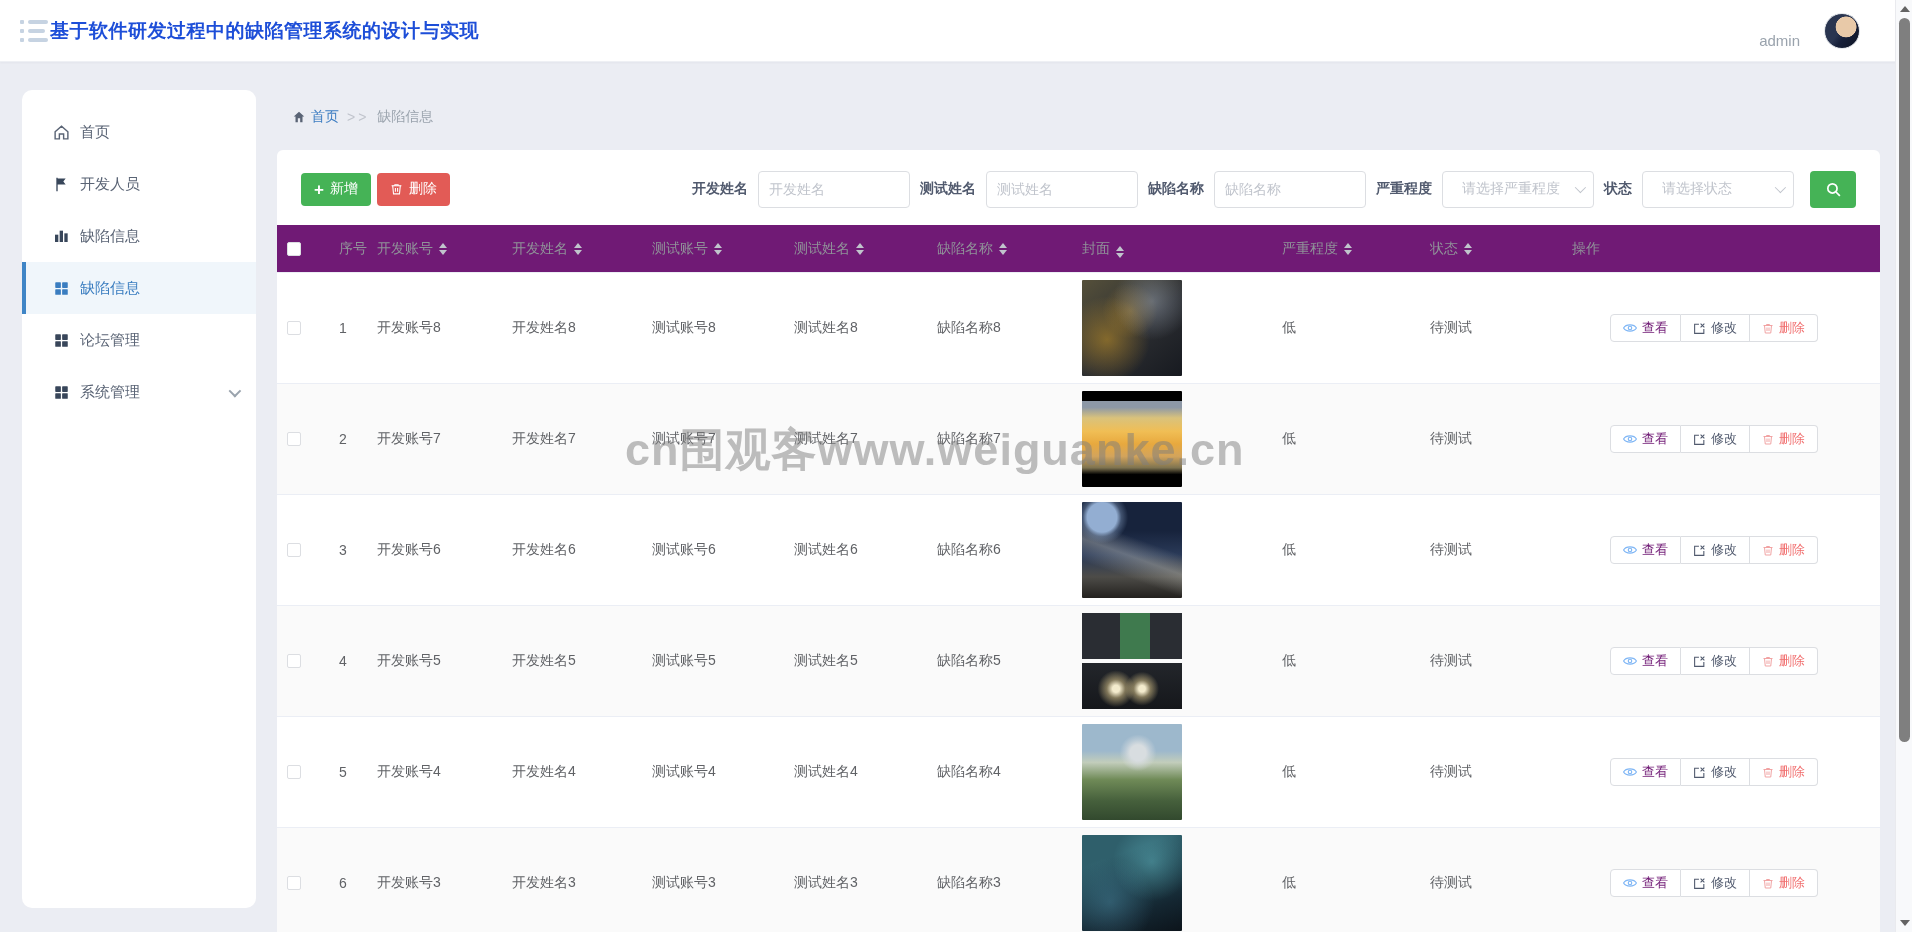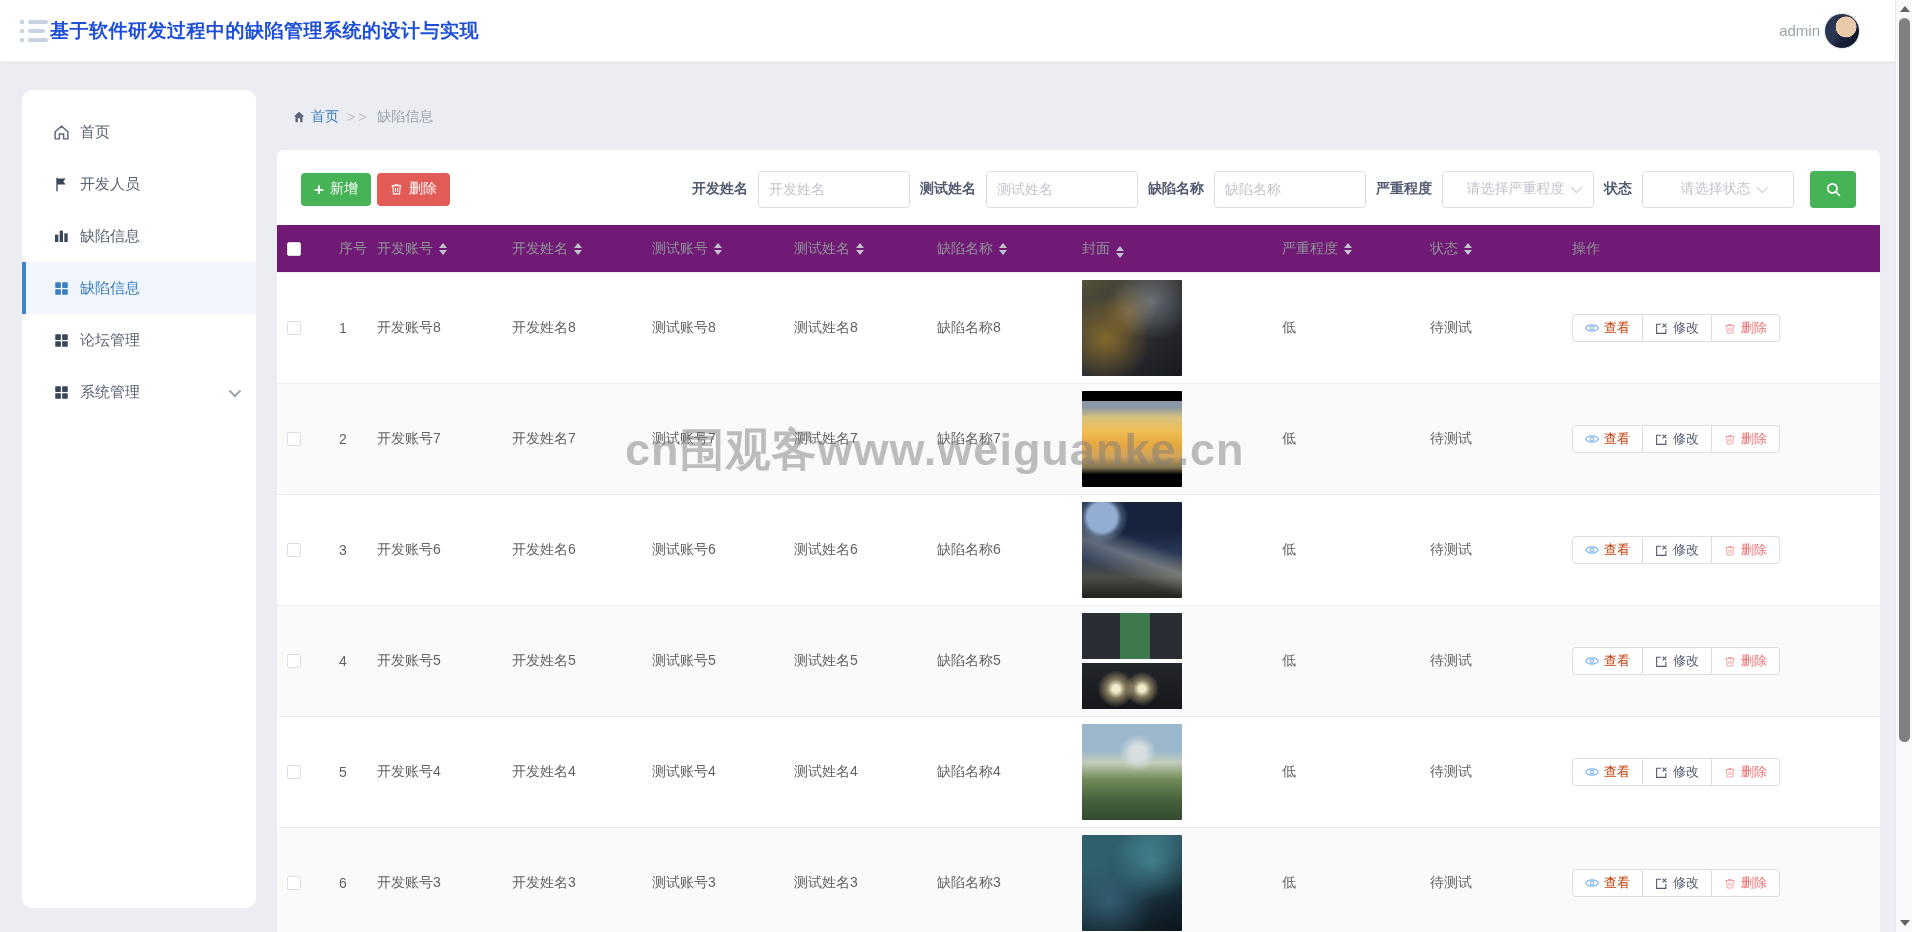--- a/index.html
+++ b/index.html
@@ -7,21 +7,21 @@
   body { font-family:"Liberation Sans","DejaVu Sans",sans-serif; background:#ebedf3; position:relative; font-size:14px; color:#606266; }
 
   
   .app-header { position:absolute; left:0; top:0; width:1912px; height:62px; background:#fff; border-bottom:1px solid #eef0f4; box-shadow:0 1px 2px rgba(0,21,41,.04); display:flex; align-items:center; z-index:5; }
   .hamburger { margin-left:20px; width:28px; height:22px; display:flex; flex-direction:column; justify-content:space-between; cursor:pointer; }
   .hamburger .hline { display:flex; align-items:center; gap:4px; }
   .hamburger .hdot { width:4px; height:4px; background:#c6d3e2; border-radius:1px; }
   .hamburger .hbar { height:4px; background:#c6d3e2; border-radius:2px; }
   .hbar.b1{width:20px;} .hbar.b2{width:17px;} .hbar.b3{width:20px;}
   .app-title { margin-left:2px; font-size:19px; font-weight:700; color:#1d4ed8; letter-spacing:.5px; }
-  .header-right { margin-left:auto; margin-right:52px; display:flex; align-items:center; gap:4px; }
+  .header-right { margin-left:auto; margin-right:52px; display:flex; align-items:flex-end; gap:24px; }
   .username { color:#9aa3ad; font-size:15px; }
   .avatar { width:36px; height:36px; border-radius:50%; overflow:hidden; background:radial-gradient(circle at 62% 38%, #e8c9a8 0 34%, transparent 36%), linear-gradient(125deg,#2a3550 0 45%, #17203a 60%, #0d1322 100%); border:1px solid #e3e6ea; cursor:pointer; }
 
   
   .scrollbar { position:absolute; right:0; top:0; width:17px; height:932px; background:#f8f9fb; border-left:1px solid #e9eaee; z-index:9; }
   .sb-arrow { position:absolute; left:4px; width:0; height:0; border-left:5px solid transparent; border-right:5px solid transparent; }
   .sb-up { top:6px; border-bottom:6px solid #636363; }
   .sb-down { bottom:6px; border-top:6px solid #636363; }
   .sb-thumb { position:absolute; left:3px; top:18px; width:11px; height:724px; background:#7f7f7f; border-radius:6px; cursor:pointer; }
 
@@ -45,21 +45,21 @@
   
   .toolbar { position:absolute; left:24px; right:24px; top:20px; height:38px; display:flex; align-items:center; }
   .btn { display:inline-flex; align-items:center; gap:6px; height:33px; padding:0 13px; border:none; border-radius:4px; color:#fff; font-size:14px; cursor:pointer; font-family:inherit; }
   .btn-add { background:#45b356; }
   .btn-del { background:#e25b56; margin-left:6px; }
   .plus-glyph { font-size:17px; font-weight:700; line-height:1; }
   .filters { margin-left:auto; display:flex; align-items:center; gap:10px; }
   .f-label { color:#515a6e; font-weight:700; font-size:14px; white-space:nowrap; }
   .f-input, .f-select { width:152px; height:37px; border:1px solid #dcdee2; border-radius:4px; padding:0 10px; font-size:14px; color:#606266; font-family:inherit; background:#fff; }
   .f-input::placeholder { color:#c0c4cc; }
-  .f-select { display:flex; align-items:center; justify-content:center; cursor:pointer;padding-left:19px; }
+  .f-select { display:flex; align-items:center; justify-content:space-between; cursor:pointer;padding-left:19px; }
   .f-select .sel-placeholder { color:#c0c4cc; white-space:nowrap; overflow:hidden; }
   .sel-chevron { width:8px; height:8px; border-right:1.6px solid #c0c4cc; border-bottom:1.6px solid #c0c4cc; transform:rotate(45deg) translateY(-2px); flex:none; margin-left:6px; }
   .btn-search { width:46px; height:37px; background:#45b356; border:none; border-radius:4px; display:flex; align-items:center; justify-content:center; cursor:pointer; margin-left:6px; }
 
   
   .table { position:absolute; left:0; top:75px; width:1603px; }
   .t-row { display:flex; align-items:center; border-bottom:1px solid #ebeef5; }
   .t-head { height:48px; background:#701a75; color:#909399; font-weight:400; }
   .t-body-row { height:111px; background:#fff; color:#606266; }
   .t-body-row.striped { background:#fafafa; }
@@ -87,21 +87,21 @@
   .cover-3 { background:radial-gradient(circle at 20% 16%, #93aed2 0 13%, rgba(147,174,210,.35) 17%, transparent 23%),linear-gradient(200deg, transparent 40%, rgba(195,195,188,.4) 55%, transparent 72%),linear-gradient(180deg,#17233c 0 30%,#2a3a58 55%,#4d4c48 78%,#23211e 100%); }
   .cover-4 { display:flex; flex-direction:column; justify-content:space-between; }
   .cover-4a { height:46px; background:linear-gradient(90deg,#2a2d33 0 38%,#3f7a4e 38% 68%,#2a2d33 68%),linear-gradient(180deg,#33373c,#222529); }
   .cover-4b { height:46px; background:radial-gradient(circle at 34% 56%, rgba(255,246,214,.95) 0 5%, rgba(255,230,160,.45) 13%, transparent 26%),radial-gradient(circle at 60% 56%, rgba(255,246,214,.95) 0 5%, rgba(255,230,160,.45) 13%, transparent 26%),linear-gradient(180deg,#23262b,#15171b); }
   .cover-5 { background:radial-gradient(circle at 56% 30%, #d8dde0 0 9%, rgba(216,221,224,.45) 15%, transparent 21%),linear-gradient(180deg,#9db8cc 0 28%,#c2cdbb 40%,#6f8a57 58%,#46603c 80%,#32492e 100%); }
   .cover-6 { background:radial-gradient(circle at 70% 28%, rgba(120,220,230,.35), transparent 40%),radial-gradient(circle at 28% 70%, rgba(90,160,190,.35), transparent 45%),linear-gradient(160deg,#2f5f6b 0 25%,#1f414d 50%,#142631 75%,#0c141b 100%); }
 
   .ops-group { display:inline-flex; }
   .op-btn { display:inline-flex; align-items:center; gap:5px; height:28px; padding:0 12px; background:#fff; border:1px solid #dcdee2; font-size:13px; cursor:pointer; font-family:inherit; }
   .op-btn + .op-btn { border-left:none;justify-content:flex-end; }
-  .op-view { color:#c2410c; border-radius:4px 0 0 4px; }
+  .op-view { color:#701a75; border-radius:4px 0 0 4px;margin-left:38px; }
   .op-edit { color:#515a6e; }
   .op-delete { color:#f16d6d; border-radius:0 4px 4px 0; }
 
   
   .watermark { position:absolute; left:625px; top:420px; font-size:45px; font-weight:700; color:rgba(125,125,125,.5); letter-spacing:1px; z-index:6; pointer-events:none; white-space:nowrap; }
 
   svg { display:block; }
 </style>
 </head>
 <body>

